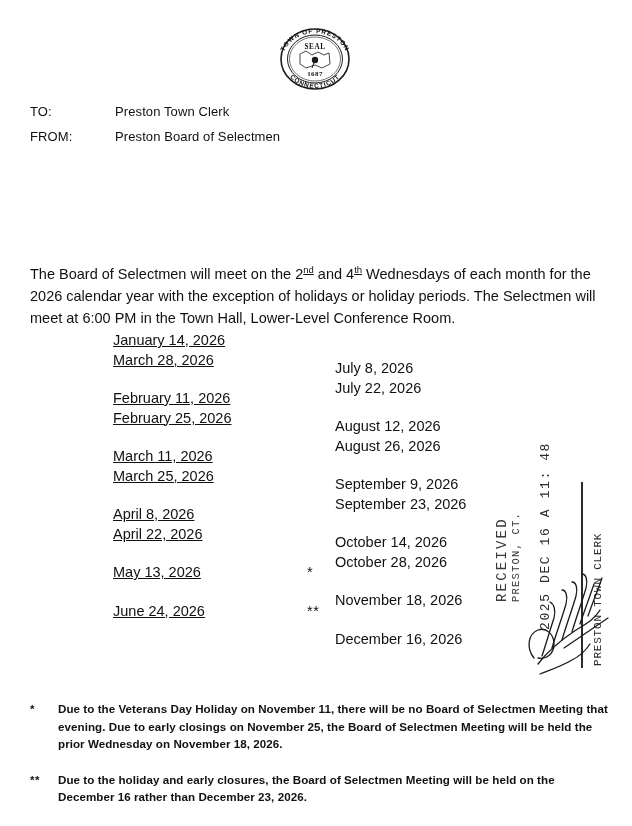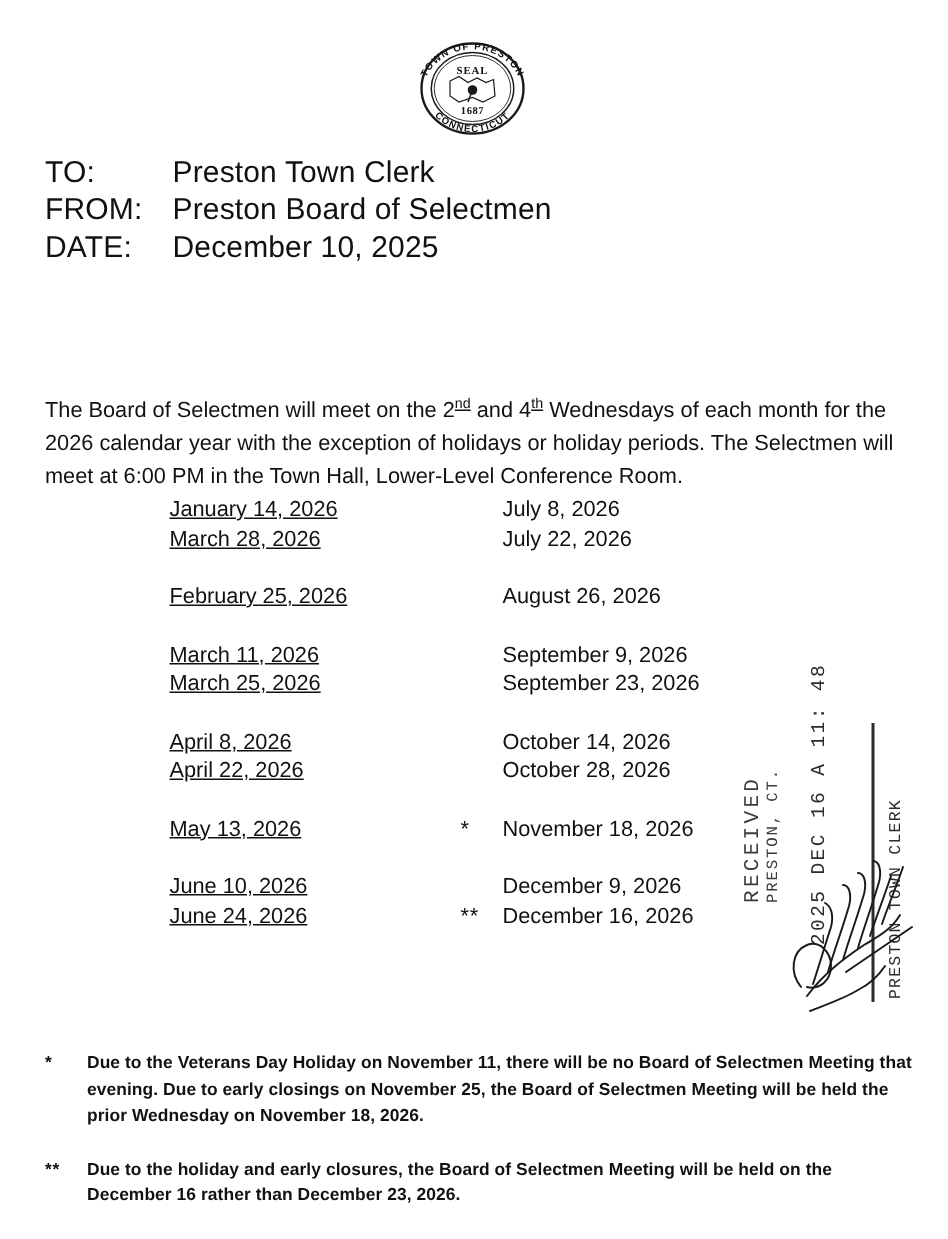--- a/index.html
+++ b/index.html
@@ -38,21 +38,21 @@
   .memo-header {
     position: absolute;
     left: 30px;
     top: 104px;
     width: 560px;
   }
   .memo-row {
     display: flex;
     align-items: baseline;
     height: 25px;
-    font-size: 20px;
+    font-size: 13px;
   }
   .memo-label {
     width: 85px;
     flex: 0 0 85px;
     letter-spacing: 0.1px;
   }
   .memo-value {
     flex: 1 1 auto;
     letter-spacing: 0.1px;
   }
@@ -95,20 +95,21 @@
   .col-left {
     position: absolute;
     left: 113px;
     white-space: nowrap;
     text-decoration: underline;
   }
   .col-right {
     position: absolute;
     left: 335px;
     white-space: nowrap;
+    margin-top: 28px;
   }
   .mark-right {
     position: absolute;
     left: 307px;
     width: 22px;
     text-align: left;
     font-size: 14.5px;
     letter-spacing: 0.5px;
   }
 
@@ -226,44 +227,45 @@
 
   <div class="memo-header">
     <div class="memo-row">
       <div class="memo-label">TO:</div>
       <div class="memo-value">Preston Town Clerk</div>
     </div>
     <div class="memo-row">
       <div class="memo-label">FROM:</div>
       <div class="memo-value">Preston Board of Selectmen</div>
     </div>
-    <div class="memo-row">
-      <div class="memo-label">DATE:</div>
-      <div class="memo-value">December 10, 2025</div>
-    </div>
   </div>
 
   <p class="intro"><span>The Board of Selectmen will meet on the 2</span><sup>nd</sup><span> and 4</span><sup>th</sup><span> Wednesdays of each month for the 2026 calendar year with the exception of holidays or holiday periods.  The Selectmen will meet at 6:00 PM in the Town Hall, Lower-Level Conference Room.</span></p>
 
   <div class="schedule">
 
     <div class="sched-group">
       <div class="sched-row">
         <span class="col-left">January 14, 2026</span>
         <span class="mark-right"></span>
         <span class="col-right">July 8, 2026</span>
       </div>
       <div class="sched-row">
         <span class="col-left">March 28, 2026</span>
         <span class="mark-right"></span>
         <span class="col-right">July 22, 2026</span>
       </div>
     </div>
 
     <div class="sched-group">
+      <div class="sched-row">
+        <span class="col-left">February 11, 2026</span>
+        <span class="mark-right"></span>
+        <span class="col-right">August 12, 2026</span>
+      </div>
       <div class="sched-row">
         <span class="col-left">February 25, 2026</span>
         <span class="mark-right"></span>
         <span class="col-right">August 26, 2026</span>
       </div>
     </div>
 
     <div class="sched-group">
       <div class="sched-row">
         <span class="col-left">March 11, 2026</span>
@@ -292,25 +294,20 @@
 
     <div class="sched-group">
       <div class="sched-row">
         <span class="col-left">May 13, 2026</span>
         <span class="mark-right">*</span>
         <span class="col-right">November 18, 2026</span>
       </div>
     </div>
 
     <div class="sched-group">
-      <div class="sched-row">
-        <span class="col-left">June 10, 2026</span>
-        <span class="mark-right"></span>
-        <span class="col-right">December 9, 2026</span>
-      </div>
       <div class="sched-row">
         <span class="col-left">June 24, 2026</span>
         <span class="mark-right">**</span>
         <span class="col-right">December 16, 2026</span>
       </div>
     </div>
 
   </div>
 
   <div class="stamp">

